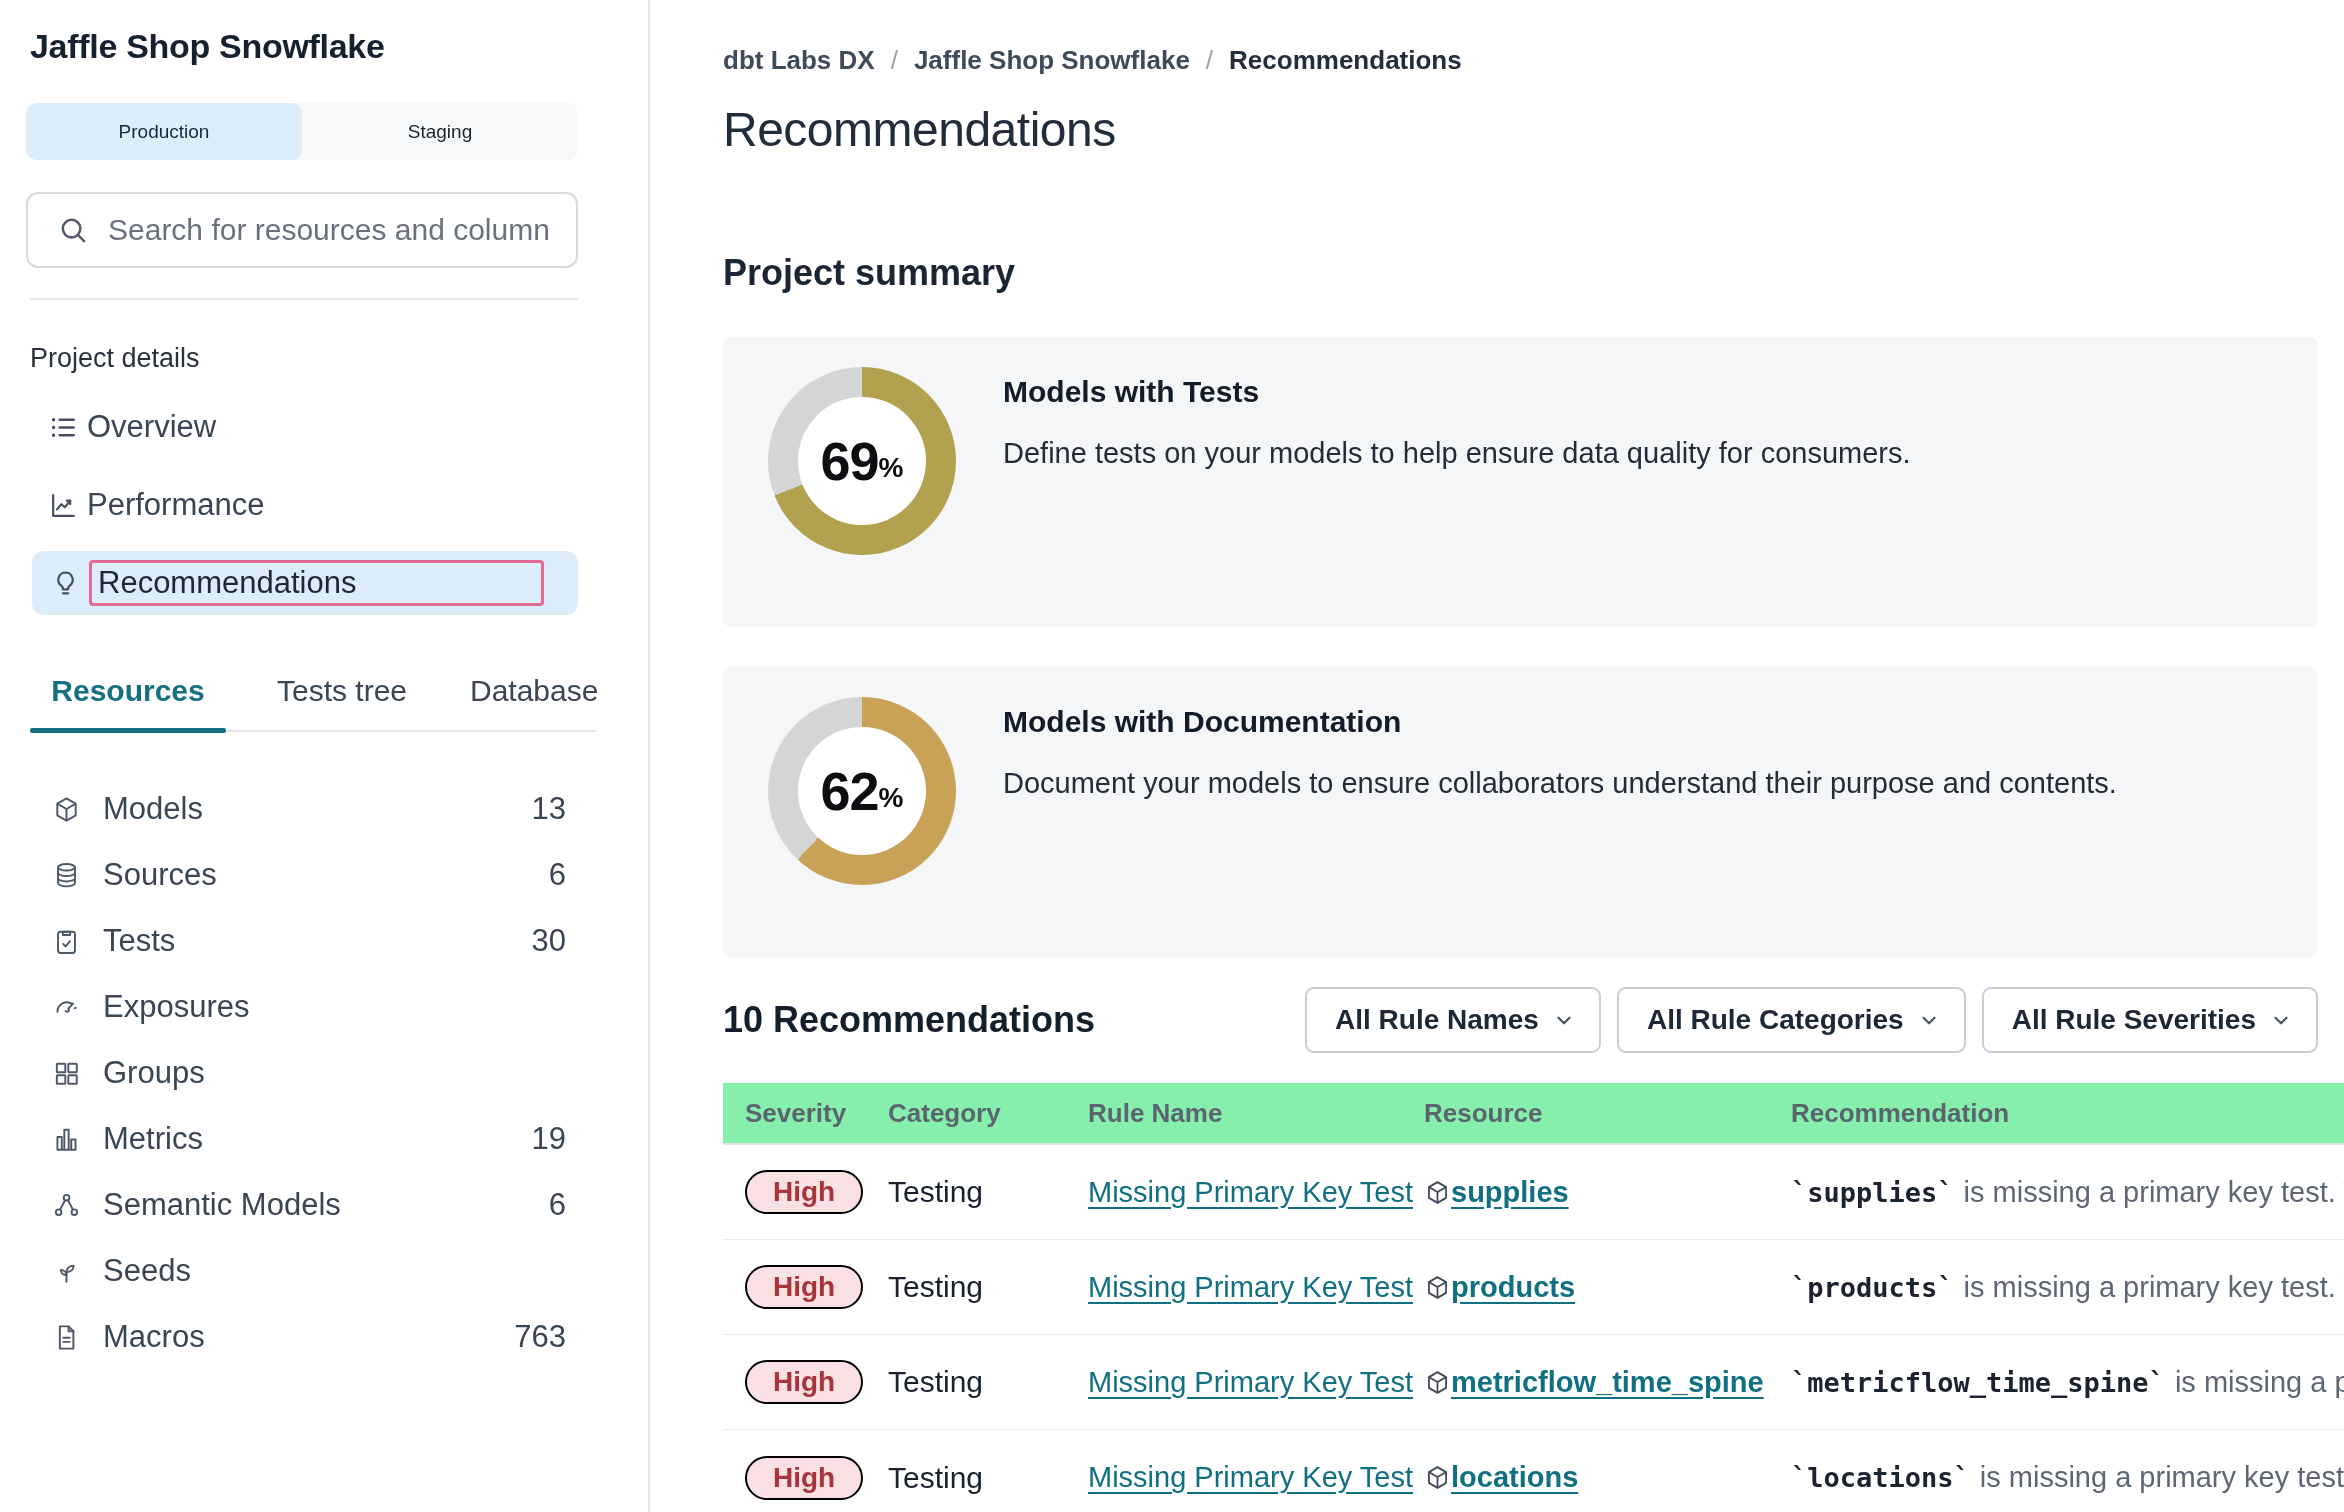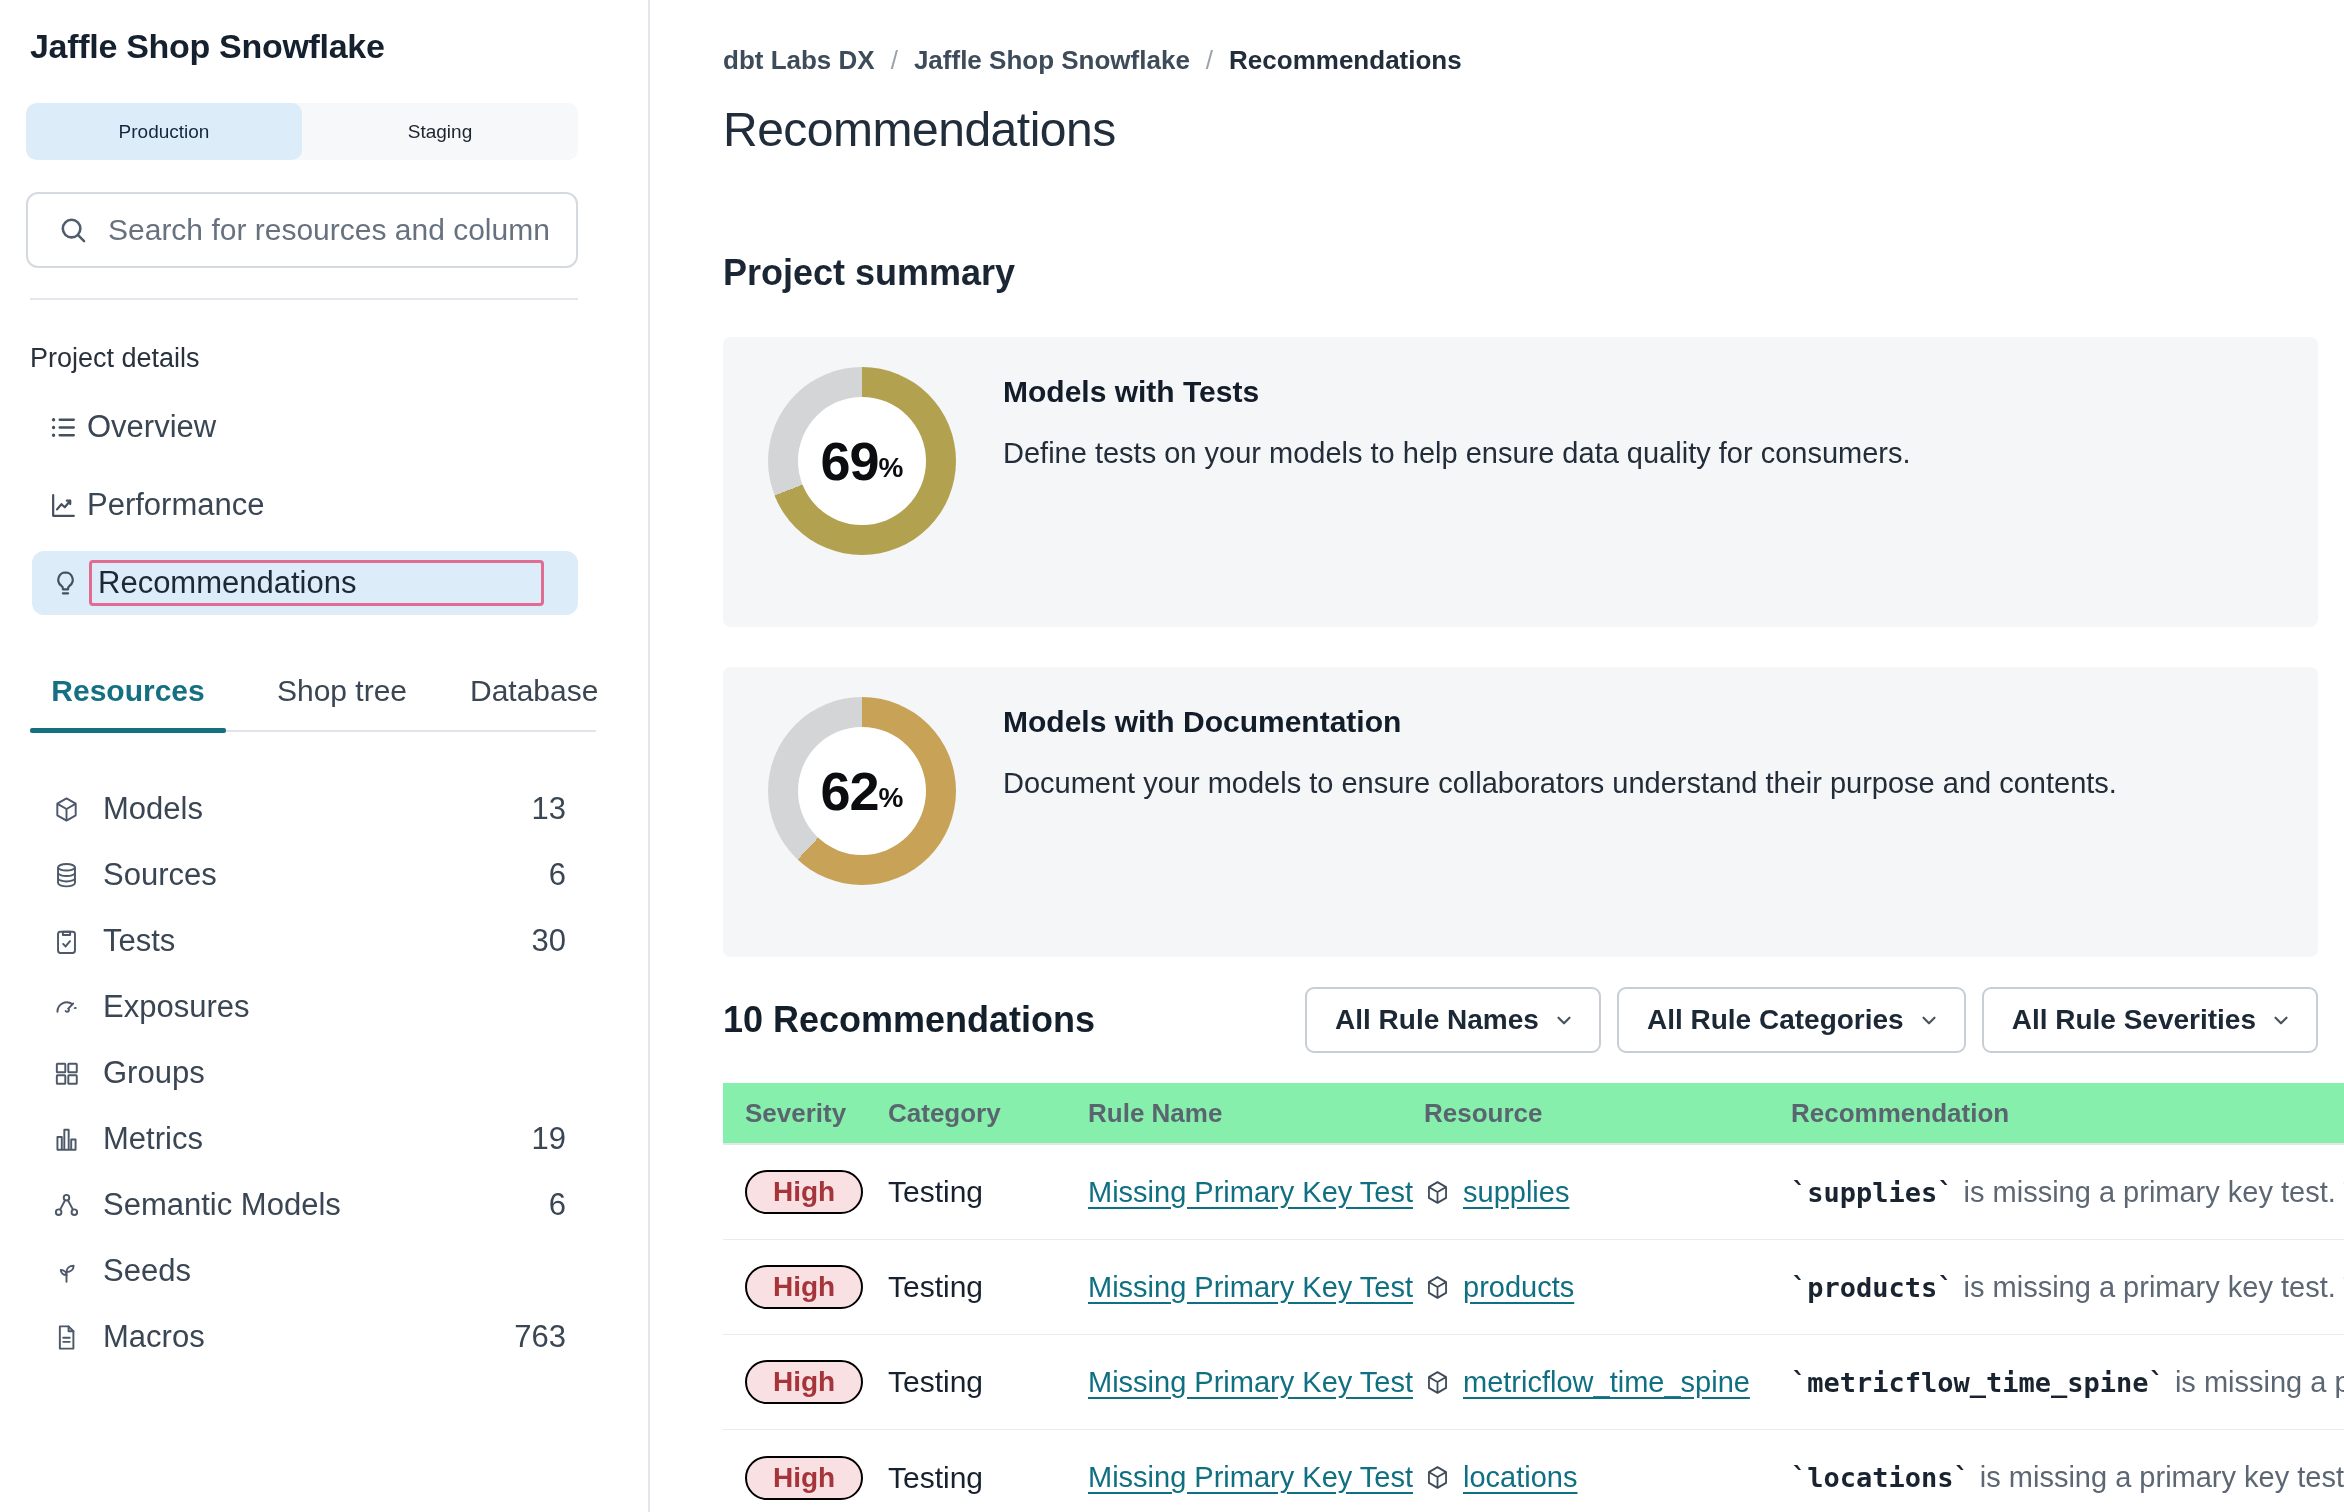--- a/index.html
+++ b/index.html
@@ -77,21 +77,21 @@
   .table { margin-top:30px; width:1621px; }
   .thead, .trow { display:grid; grid-template-columns:165px 200px 336px 367px minmax(0,1fr); align-items:center; }
   .thead { height:62px; background:#86efac; border-bottom:2px solid #e4e7ea; }
   .th { font-size:26px; font-weight:600; color:#5b6570; }
   .th:first-child, .td:first-child { padding-left:22px; }
   .trow { height:95px; border-bottom:1px solid #e9ebee; }
   .trow:last-child { border-bottom:0; }
   .badge { display:inline-flex; align-items:center; justify-content:center; height:44px; padding:0 26px; background:#f9e0e2; border:2px solid #000000; border-radius:999px; font-size:28px; font-weight:700; color:#a5353a; }
   .td-cat { font-size:30px; color:#18222e; }
   .link { font-size:29px; color:#107082; text-decoration:underline; text-underline-offset:5px; cursor:pointer; }
-  .td-res { display:flex; align-items:center; gap:12px; min-width:0; }
+  .td-res { display:flex; align-items:center; min-width:0;font-weight:bold; }
   .td-res svg { flex:none; color:#3f4a58; }
   .td-rec { display:flex; align-items:baseline; gap:10px; white-space:nowrap; overflow:hidden; min-width:0; }
   .td-rec code { font-family:"DejaVu Sans Mono", monospace; font-size:27px; font-weight:700; color:#1a2430; }
   .td-rec .rec-text { font-size:29px; color:#5d6774; }
 </style>
 </head>
 <body>
 
 <div class="page">
 
@@ -144,21 +144,21 @@
               </svg>
             <span class="focus-rect">
               <span class="nav-label">Recommendations</span>
             </span>
           </div>
         </li>
       </ul>
 
       <div class="sb-tabs">
         <div class="sb-tab t1">Resources</div>
-        <div class="sb-tab t2">Shop tree</div>
+        <div class="sb-tab t2">Tests tree</div>
         <div class="sb-tab t3">Database</div>
       </div>
 
       <ul class="res-list">
         <li>
           <svg width="29" height="29" viewBox="0 0 24 24" fill="none" stroke="currentColor" stroke-width="1.6" stroke-linejoin="round">
               <path d="M12 2.8l7.6 4.4v9.6L12 21.2 4.4 16.8V7.2L12 2.8z"></path>
               <path d="M4.6 7.3L12 11.6l7.4-4.3M12 11.6v9.4"></path>
             </svg>
           <span class="res-label">Models</span>

